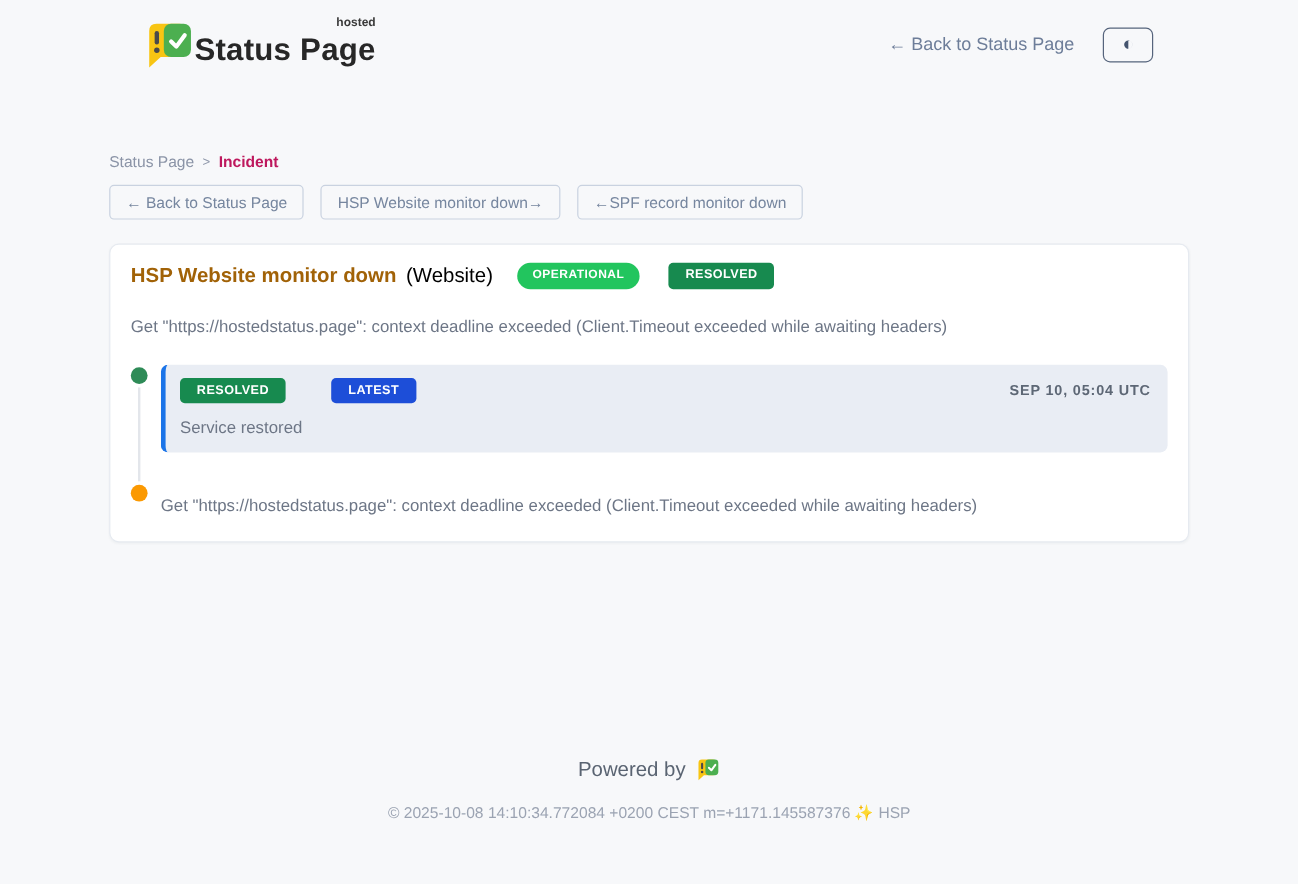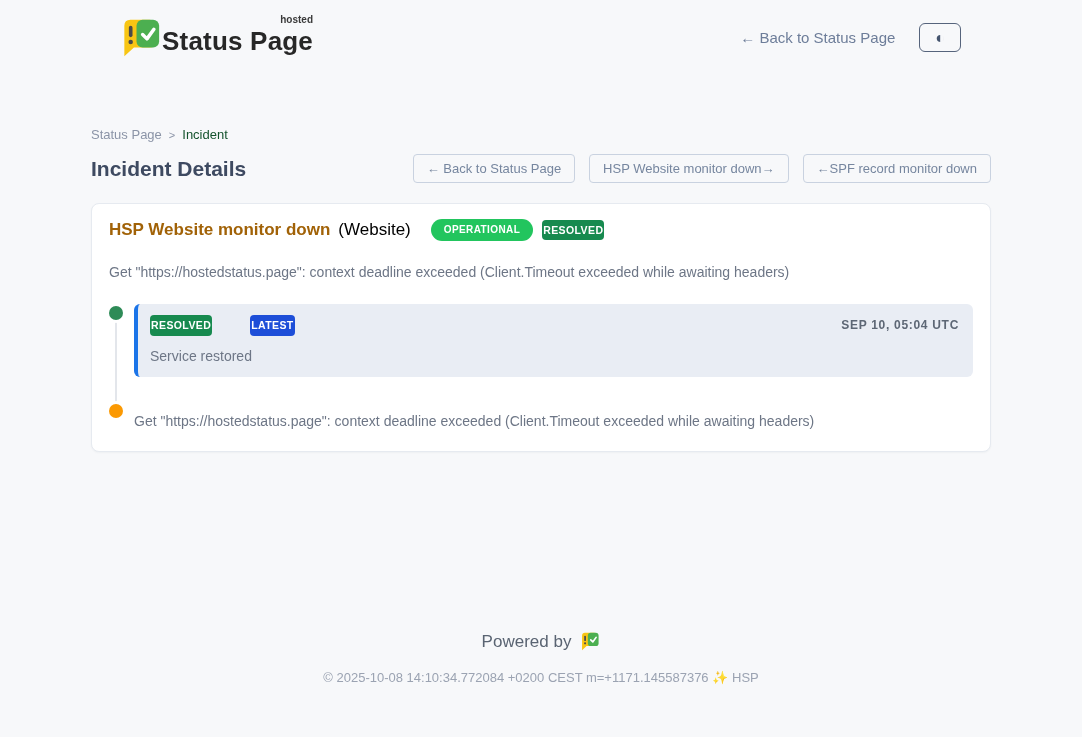--- a/index.html
+++ b/index.html
@@ -30,21 +30,21 @@
     display: flex; align-items: center; justify-content: center;
   }
   .theme-toggle .glyph { font-size: 16px; color: #44546e; line-height: 1; }
 
   
   .container { width: 900px; margin: 0 auto; }
 
   .breadcrumb { margin-top: 52px; font-size: 13px; display: flex; gap: 7px; align-items: center; }
   .crumb-root { color: #8b94a7; cursor: pointer; text-decoration: none; }
   .crumb-sep { color: #8b94a7; font-size: 11px; }
-  .crumb-current { color: #14532d; font-weight: 400; }
+  .crumb-current { color: #be185d; font-weight: 700; }
 
   .title-row { margin-top: 12px; display: flex; align-items: center; justify-content: space-between; }
   h1.page-title { margin: 0; font-size: 21px; font-weight: 700; color: #3e4a61; }
   .nav-buttons { display: flex; gap: 14px; }
   .nav-btn {
     background: transparent; border: 1px solid #c9d2e0; border-radius: 4px;
     color: #76869f; font-size: 13px; font-family: inherit;
     padding: 6px 13px; cursor: pointer; white-space: nowrap;
   }
 
@@ -54,28 +54,28 @@
     border: 1px solid #e6eaf0; border-radius: 8px;
     box-shadow: 0 1px 2px rgba(30,40,60,0.04);
     padding: 15px 17px 22px 17px;
   }
   .card-title-row { display: flex; align-items: center; gap: 8px; }
   .incident-title { font-size: 17px; font-weight: 700; color: #a16207; }
   .incident-component { font-size: 17px; color: #000000; font-weight: 400; }
   .badge {
     display: inline-block; color: #fff; font-weight: 700;
     font-size: 10.5px; letter-spacing: 0.4px; line-height: 1;
-    padding: 5px 1px; border-radius: 4px;
+    padding: 5px 14px; border-radius: 4px;
   }
   .badge-pill { border-radius: 999px; padding: 6px 13px; font-size: 10px; }
   .bg-op-green { background: #22c55e; }
   .bg-res-green { background: #178a4f; }
   .bg-blue { background: #1d4ed8; margin-left: 29px; }
   .bg-orange { background: #fb9902; }
-  .badge-gap { margin-left: 12px; display: inline-flex; gap: 9px; align-items: center; }
+  .badge-gap { margin-left: 12px; display: inline-flex; gap: 24px; }
 
   .meta-line { margin-top: 9px; font-size: 13px; color: #707a89; }
   .meta-component { font-weight: 700; color: #4d5666; }
   .description { margin-top: 23px; font-size: 14px; color: #6d7686; }
 
   
   .timeline { margin-top: 24px; position: relative; }
   .tl-line { position: absolute; left: 6px; top: 10px; width: 2px; height: 92px; background: #e3e6eb; }
   .tl-item { display: flex; position: relative; }
   .tl-item + .tl-item { margin-top: 24px; }
@@ -132,21 +132,20 @@
 
 <div class="container">
 
   <nav class="breadcrumb">
     <a class="crumb-root">Status Page</a>
     <span class="crumb-sep">&gt;</span>
     <span class="crumb-current">Incident</span>
   </nav>
 
   <div class="title-row">
-    <h1 class="page-title">Incident Details</h1>
     <div class="nav-buttons">
       <button class="nav-btn">← Back to Status Page</button>
       <button class="nav-btn">HSP Website monitor down→</button>
       <button class="nav-btn">←SPF record monitor down</button>
     </div>
   </div>
 
   <section class="card">
     <div class="card-title-row">
       <span class="incident-title">HSP Website monitor down</span>

